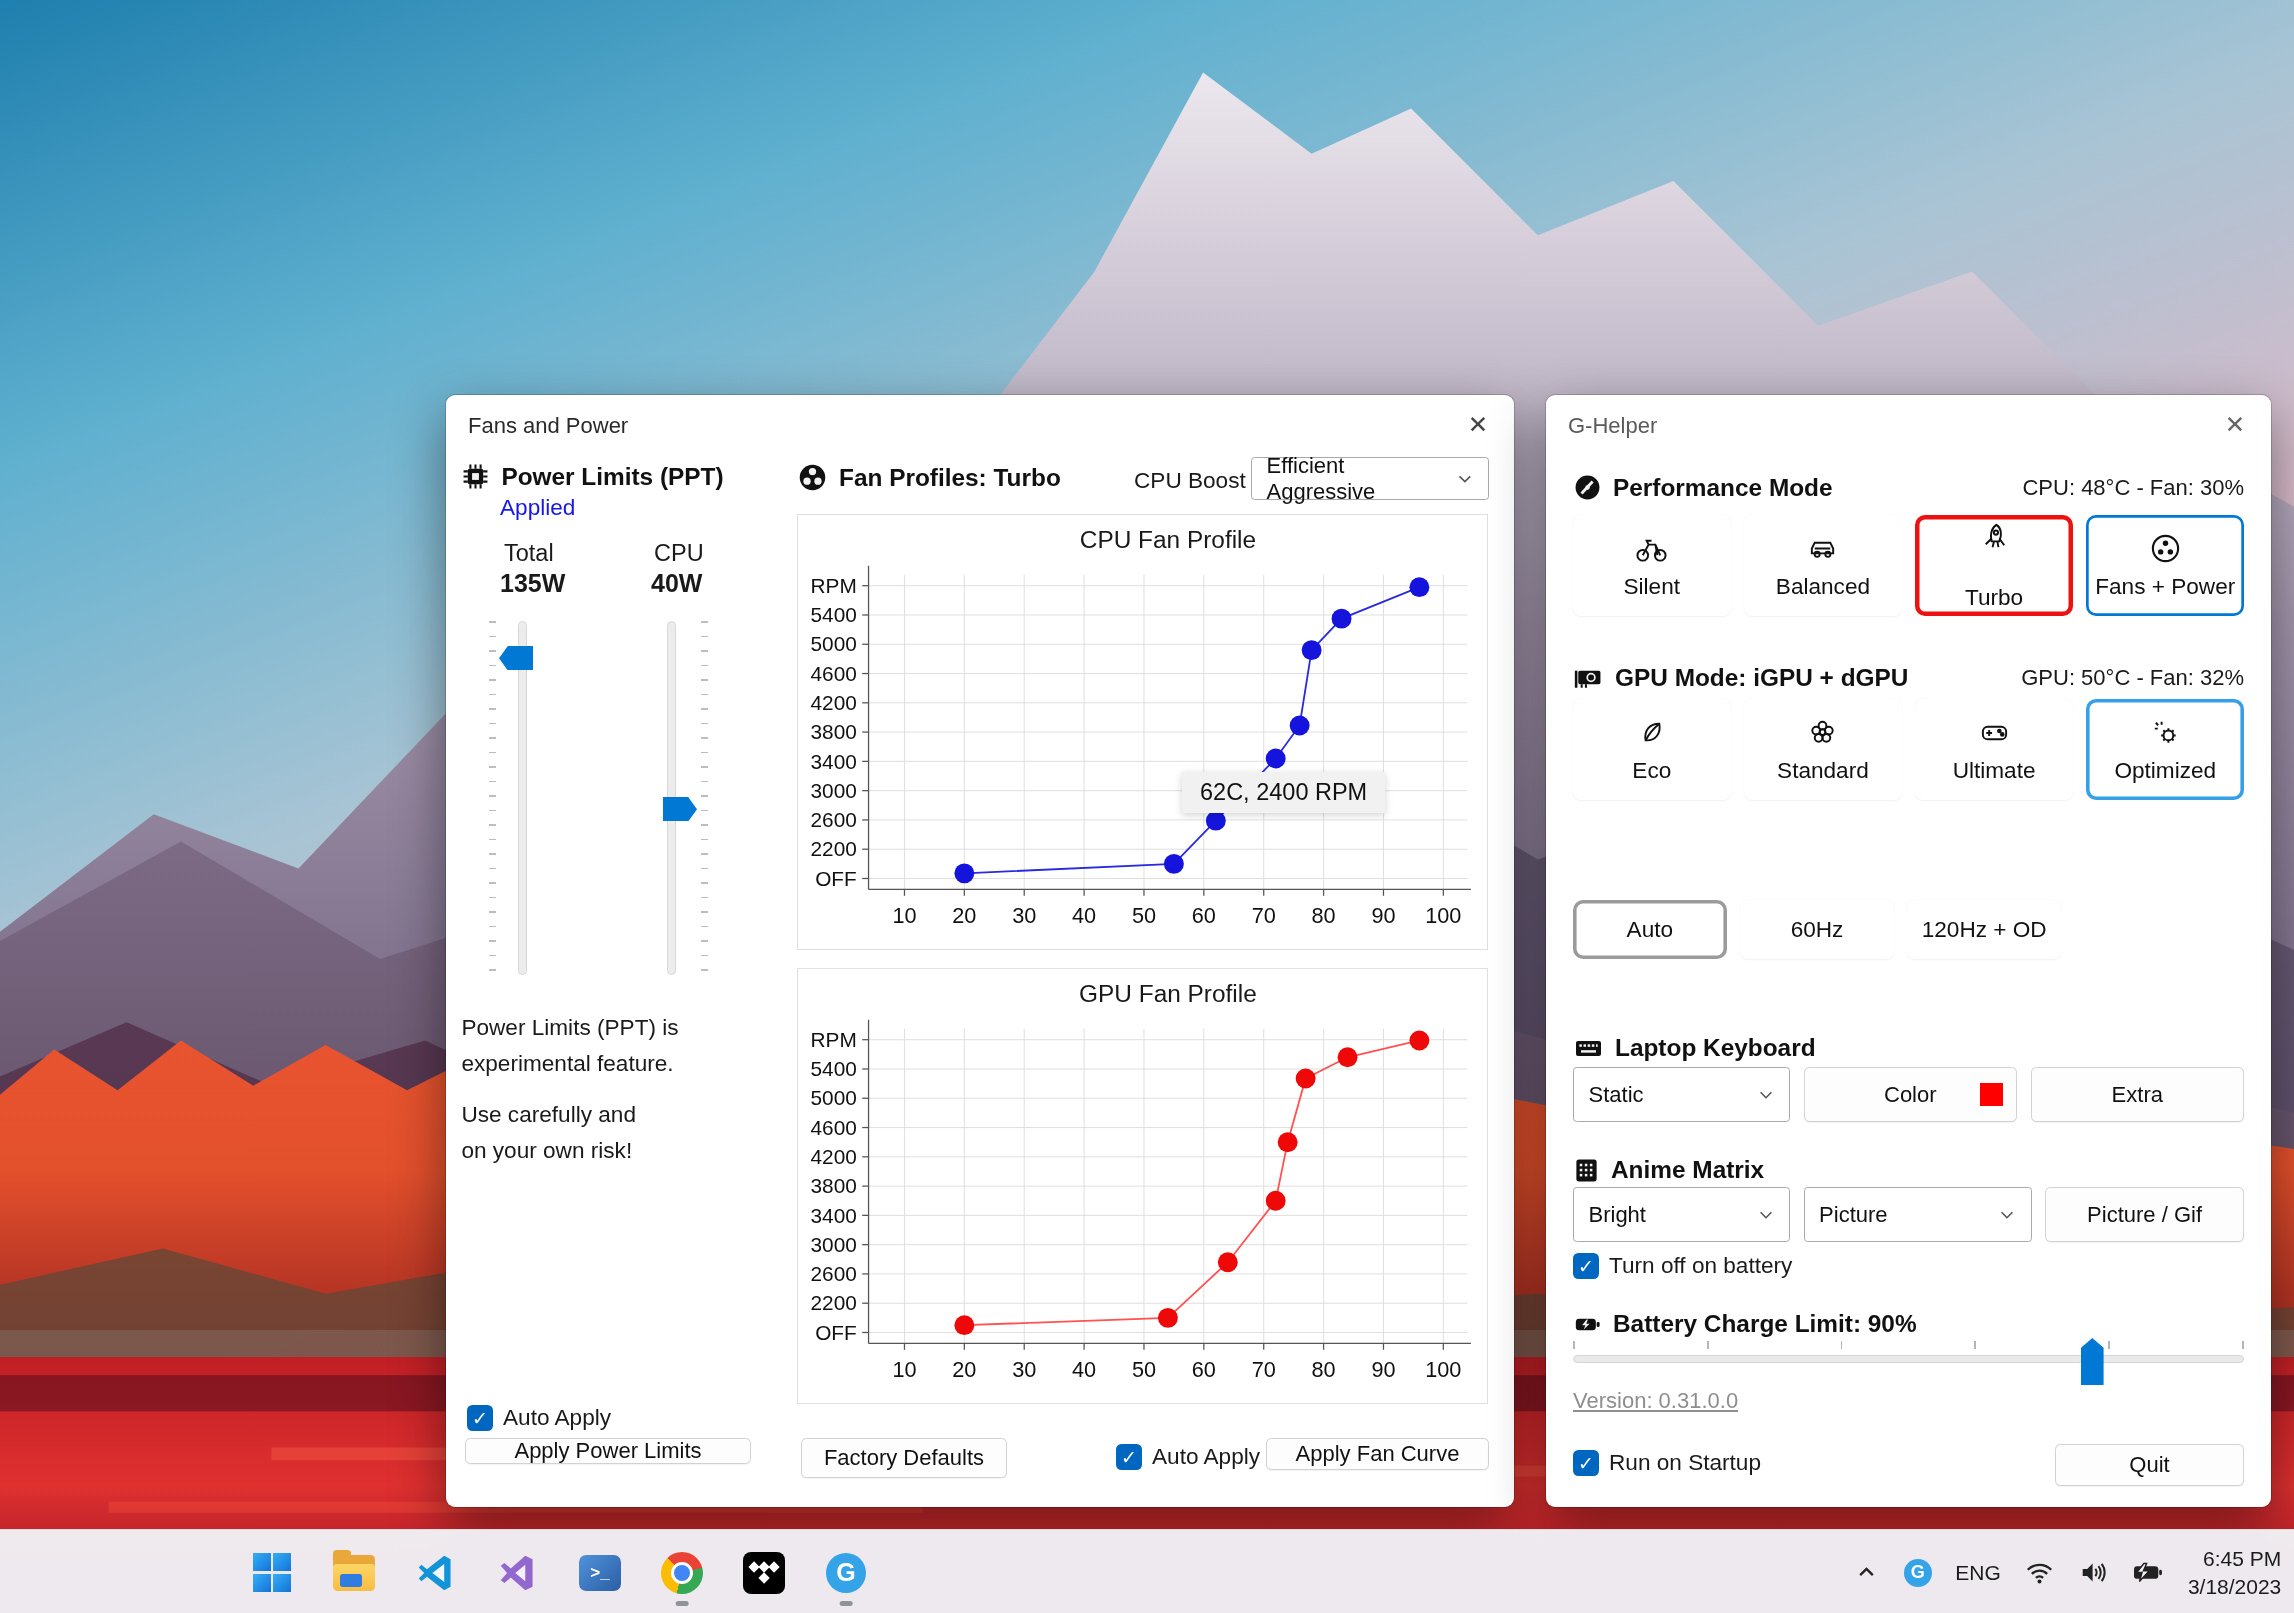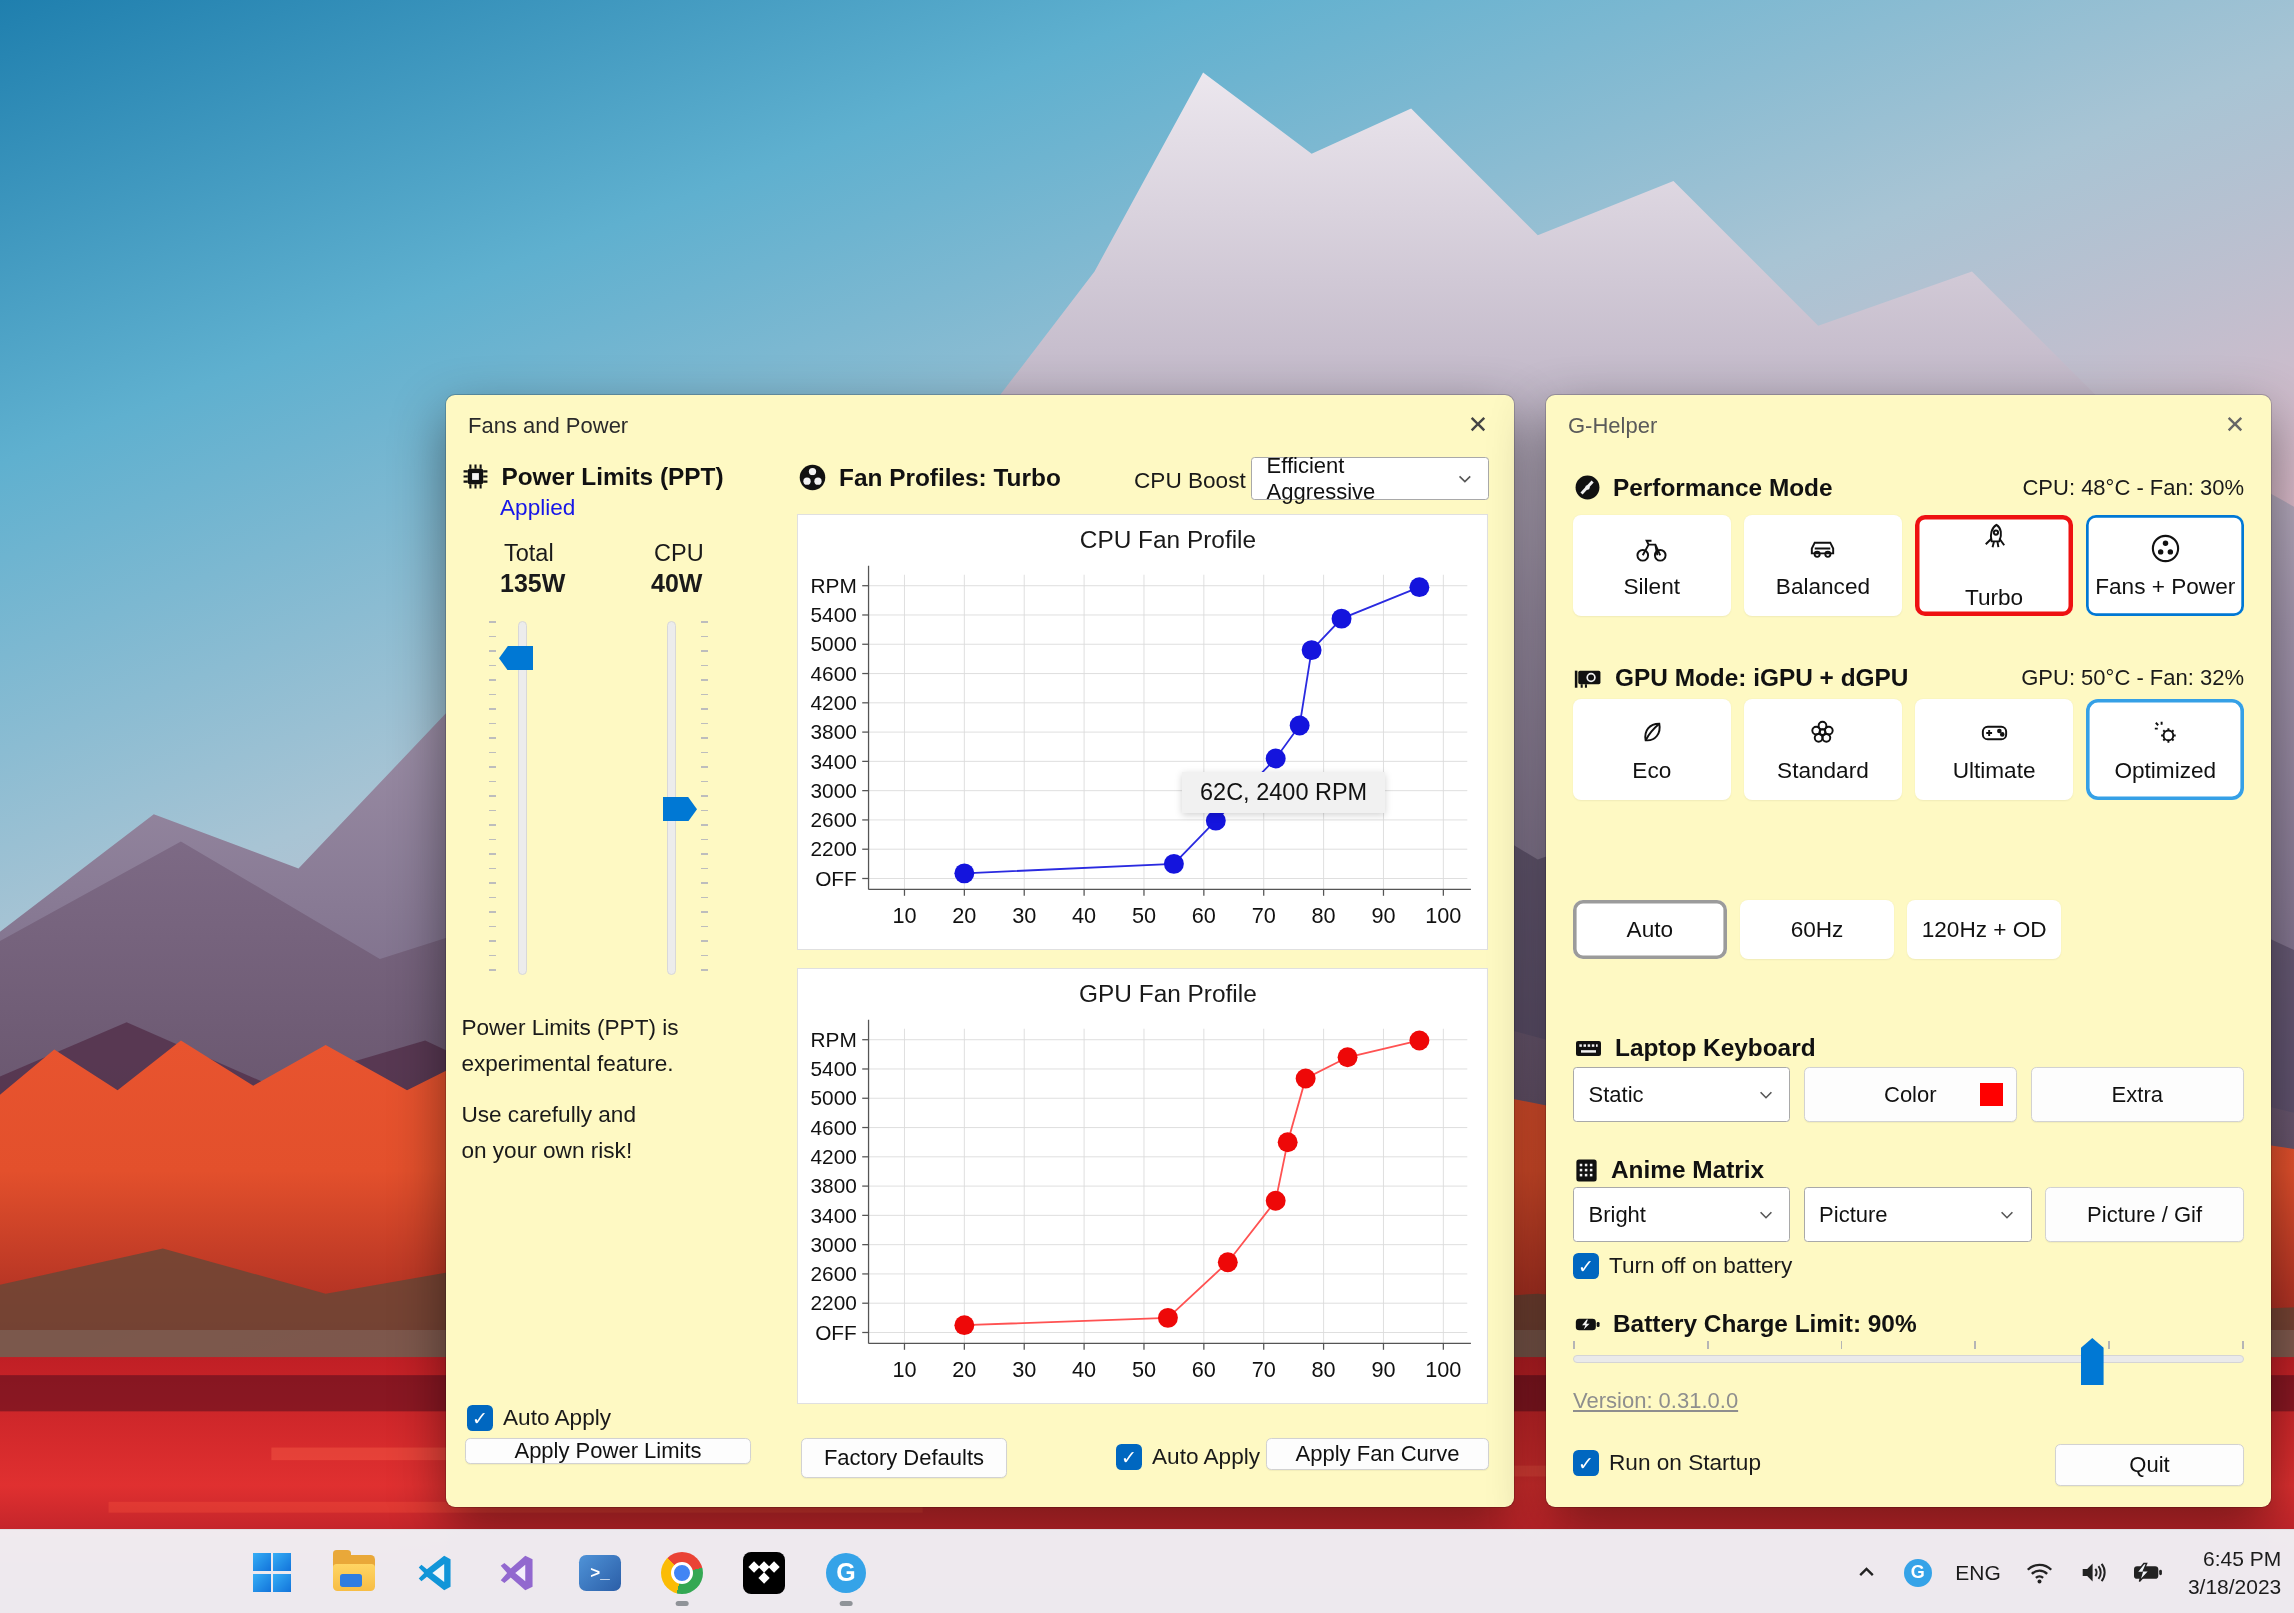--- a/index.html
+++ b/index.html
@@ -3,21 +3,21 @@
 <meta charset="utf-8">
 <style>
   * { margin:0; padding:0; box-sizing:border-box; }
   html,body { width:2294px; height:1614px; overflow:hidden; }
   body { font-family:"Liberation Sans","DejaVu Sans",sans-serif; color:#1a1a1a; position:relative; background:#203040; }
 
   
   #wallpaper { position:absolute; inset:0; }
 
   
-  .window { position:absolute; background:#fef9c3; border-radius:9px;
+  .window { position:absolute; background:#ffffff; border-radius:9px;
             box-shadow:0 20px 54px rgba(0,0,0,.45), 0 0 0 0.9px rgba(0,0,0,.18); }
   .titlebar { position:absolute; left:0; top:0; right:0; height:54px; }
   .title { position:absolute; left:22px; top:18px; font-size:22px; color:#2a2a2a; }
   .close-btn { position:absolute; right:18px; top:12.7px; width:36px; height:33px;
                font-size:24.4px; color:#444; display:flex; align-items:center; justify-content:center; cursor:default; }
   .hdr { display:flex; align-items:center; gap:11px; font-size:24.4px; font-weight:bold; color:#111; }
   .hdr svg { flex:0 0 auto; }
   .status-right { font-size:22px; font-weight:normal; color:#1a1a1a; }
 
   
@@ -465,21 +465,21 @@
     </div>
     <div class="card" style="flex:1;">
       <svg width="33" height="33" viewBox="0 0 34 34" fill="none" stroke="#111" stroke-width="2">
         <rect x="5" y="11" width="24" height="13" rx="5"></rect>
         <path d="M11.5 14.5 V20.5 M8.5 17.5 H14.5"></path>
         <circle cx="22" cy="15.5" r="1.4" fill="#111"></circle>
           <circle cx="25" cy="19" r="1.4" fill="#111"></circle>
       </svg>
       <span>Ultimate</span>
     </div>
-    <div class="card sel-skyblue" style="flex:1;border-radius:12px;">
+    <div class="card sel-skyblue" style="flex:1;">
       <svg width="33" height="33" viewBox="0 0 34 34" fill="none" stroke="#111" stroke-width="2">
         <circle cx="20" cy="20" r="5"></circle>
         <path d="M20 12.5 V15 M20 25 V27.5 M12.5 20 H15 M25 20 H27.5 M14.7 14.7 L16.4 16.4 M23.6 23.6 L25.3 25.3 M14.7 25.3 L16.4 23.6 M23.6 16.4 L25.3 14.7"></path>
         <path d="M7 7 L9.5 9.5 M6 13 H9 M13 6 V9"></path>
       </svg>
       <span>Optimized</span>
     </div>
   </div>
 
   <div class="row" style="top:505px; height:59px; right:auto; width:488px;">

